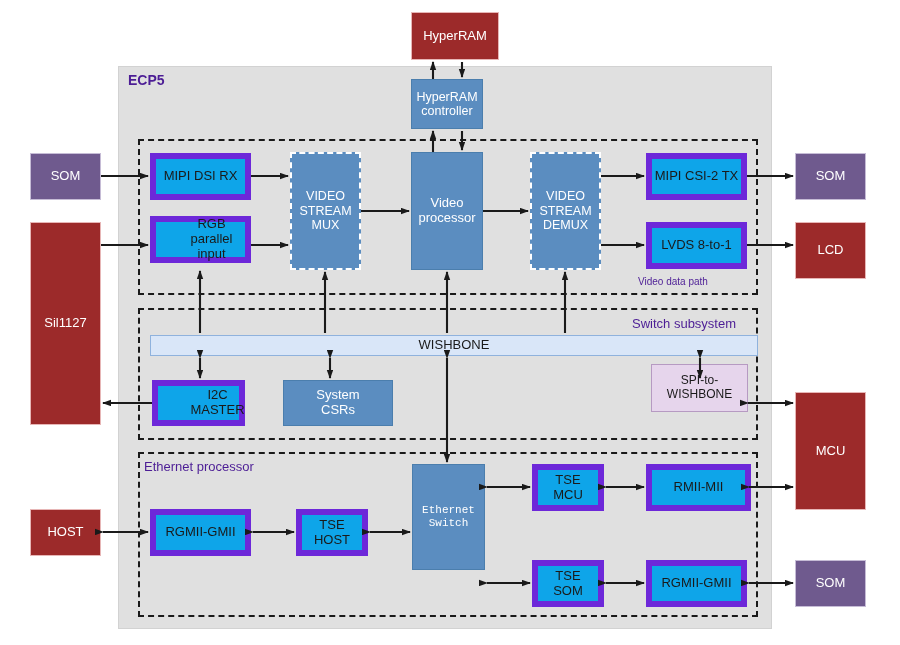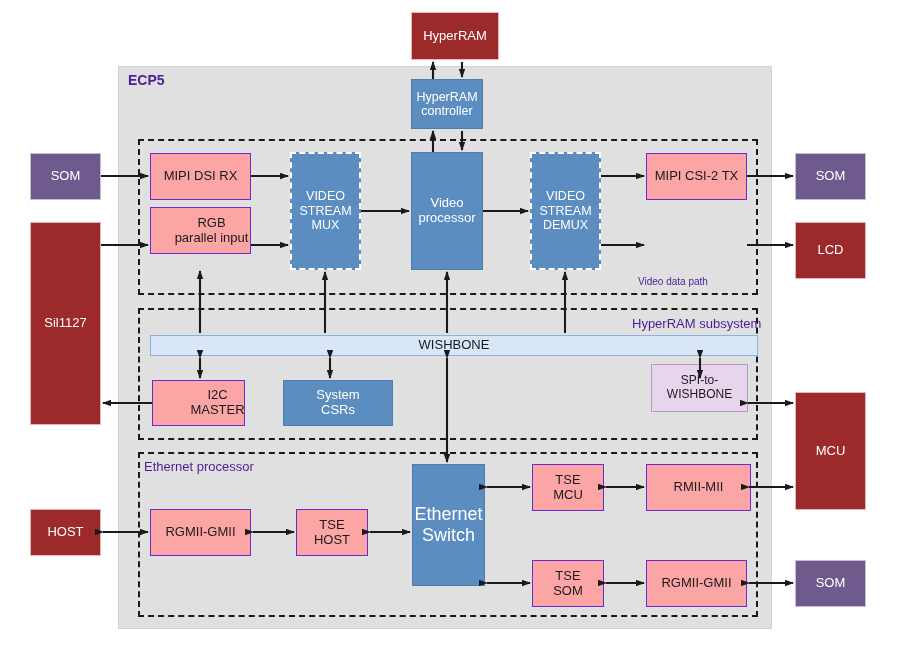--- a/index.html
+++ b/index.html
@@ -15,21 +15,21 @@
   .chip{background:#e0e0e0;border:1px solid #d2d2d2;}
 
   
   .group{background:transparent;border:2px dashed #1a1a1a;}
 
   
   .ext-red{background:#9c2a2a;border:1px solid #e7b6b6;color:#ffffff;}
   .ext-purple{background:#6f5a8e;border:1px solid #c6bcd6;color:#ffffff;}
 
   
-  .core-yellow{background:#fca5a5;border:1px solid #6d28d9;color:#1a1a1a;}
+  .core-yellow{background:#0ea5e9;border:6px solid #6d28d9;color:#1a1a1a;}
   .core-blue{background:#5b8dc0;border:1px solid #4b7ead;color:#ffffff;}
   .core-blue-dash{background:#5b8dc0;border:2px dashed #ffffff;color:#ffffff;}
   .core-violet{background:#e6d5ec;border:1px solid #b69ac2;color:#1a1a1a;}
   .bus{background:#d9e6f8;border:1px solid #8fb2dd;color:#1a1a1a;
        justify-content:center;}
 
   .lbl{position:absolute;color:#4c1d95;background:transparent;
        white-space:nowrap;}
   .lbl-bold{font-weight:bold;}
 
@@ -41,21 +41,21 @@
 
 <div id="stage">
 
   <div class="blk chip" style="left:118px;top:66px;width:654px;height:563px;"></div>
   <div class="lbl lbl-bold" style="left:128px;top:72px;font-size:14px;">ECP5</div>
 
   <div class="blk group" style="left:138px;top:139px;width:620px;height:156px;"></div>
   <div class="lbl" style="left:638px;top:276px;font-size:10px;">Video data path</div>
 
   <div class="blk group" style="left:138px;top:308px;width:620px;height:132px;"></div>
-  <div class="lbl" style="left:632px;top:316px;font-size:13px;">HyperRAM subsystem</div>
+  <div class="lbl" style="left:632px;top:316px;font-size:13px;">Switch subsystem</div>
 
   <div class="blk group" style="left:138px;top:452px;width:620px;height:165px;"></div>
   <div class="lbl" style="left:144px;top:459px;font-size:13px;">Ethernet processor</div>
 
   <div class="blk ext-red" style="left:411px;top:12px;width:88px;height:48px;font-size:13px;">HyperRAM</div>
 
   <div class="blk ext-purple" style="left:30px;top:153px;width:71px;height:47px;font-size:13px;">SOM</div>
 
   <div class="blk ext-red" style="left:30px;top:222px;width:71px;height:203px;font-size:13px;">Sil1127</div>
 
@@ -67,49 +67,50 @@
 
   <div class="blk ext-red" style="left:795px;top:392px;width:71px;height:118px;font-size:13px;">MCU</div>
 
   <div class="blk ext-purple" style="left:795px;top:560px;width:71px;height:47px;font-size:13px;">SOM</div>
 
   <div class="blk core-blue" style="left:411px;top:79px;width:72px;height:50px;font-size:12.5px;">HyperRAM
 controller</div>
 
   <div class="blk core-yellow" style="left:150px;top:153px;width:101px;height:47px;font-size:13px;">MIPI DSI RX</div>
 
-  <div class="blk core-yellow" style="left:150px;top:207px;width:101px;height:47px;font-size:13px;padding-left:22px;">RGB
+  <div class="blk core-yellow" style="left:150px;top:216px;width:101px;height:47px;font-size:13px;padding-left:22px;">RGB
 parallel input</div>
 
   <div class="blk core-blue-dash" style="left:290px;top:152px;width:71px;height:118px;font-size:12.5px;">VIDEO
 STREAM
 MUX</div>
 
   <div class="blk core-blue" style="left:411px;top:152px;width:72px;height:118px;font-size:13px;">Video
 processor</div>
 
   <div class="blk core-blue-dash" style="left:530px;top:152px;width:71px;height:118px;font-size:12.5px;">VIDEO
 STREAM
 DEMUX</div>
 
   <div class="blk core-yellow" style="left:646px;top:153px;width:101px;height:47px;font-size:13px;">MIPI CSI-2 TX</div>
 
+  <div class="blk core-yellow" style="left:646px;top:222px;width:101px;height:47px;font-size:13px;">LVDS 8-to-1</div>
 
   <div class="blk bus" style="left:150px;top:335px;width:608px;height:21px;font-size:13px;">WISHBONE</div>
 
   <div class="blk core-yellow" style="left:152px;top:380px;width:93px;height:46px;font-size:13px;padding-left:38px;">I2C
 MASTER</div>
 
   <div class="blk core-blue" style="left:283px;top:380px;width:110px;height:46px;font-size:13px;">System
 CSRs</div>
 
   <div class="blk core-violet" style="left:651px;top:364px;width:97px;height:48px;font-size:12px;">SPI-to-
 WISHBONE</div>
 
-  <div class="blk core-blue" style="left:412px;top:464px;width:73px;height:122px;font-size:18px;">Ethernet
+  <div class="blk core-blue" style="left:412px;top:464px;width:73px;height:106px;font-size:11px;font-family:Liberation Mono, monospace;">Ethernet
 Switch</div>
 
   <div class="blk core-yellow" style="left:150px;top:509px;width:101px;height:47px;font-size:13px;">RGMII-GMII</div>
 
   <div class="blk core-yellow" style="left:296px;top:509px;width:72px;height:47px;font-size:13px;">TSE
 HOST</div>
 
   <div class="blk core-yellow" style="left:532px;top:464px;width:72px;height:47px;font-size:13px;">TSE
 MCU</div>
 

